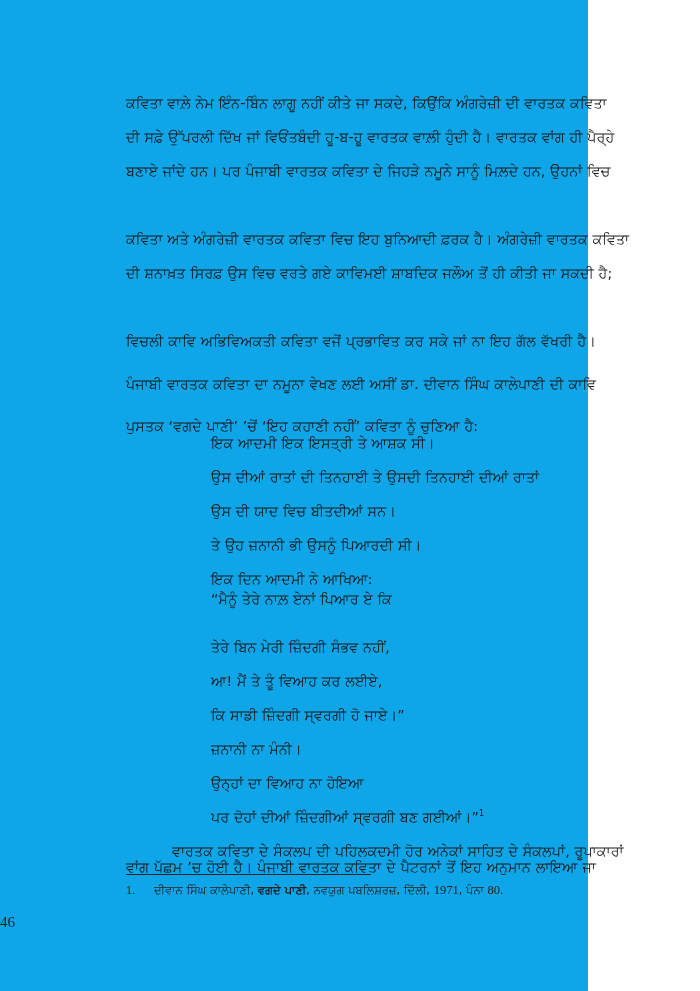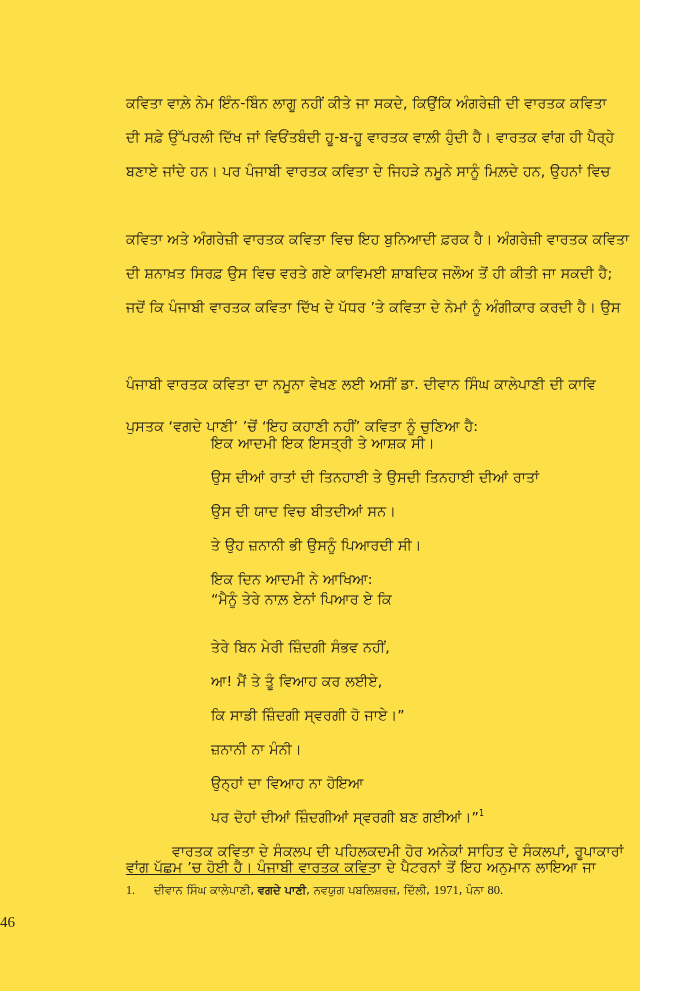--- a/index.html
+++ b/index.html
@@ -1,17 +1,17 @@
 <!DOCTYPE html>
 <html><head>
   <meta charset="utf-8">
   <style>
     html, body { margin: 0; padding: 0; background: #ffffff; }
     body { width: 700px; height: 991px; position: relative; overflow: hidden; font-family: "DejaVu Sans", sans-serif; color: #1a1a1a; }
-    .page { position: absolute; left: 0; top: 0; width: 640px; height: 991px; background: #fde047; }
+    .page { position: absolute; left: 0; top: 0; width: 588px; height: 991px; background: #0ea5e9; }
     .para-line { position: absolute; left: 126px; width: 470px; font-size: 14.2px; line-height: 20px; white-space: nowrap; letter-spacing: 0.15px; text-align: justify; text-align-last: justify; }
     .first-indent { left: 172px; width: 424px; }
     .last-line { text-align-last: left; margin-top: 17px; }
     .verse { position: absolute; left: 211px; font-size: 14.2px; line-height: 20px; white-space: nowrap; letter-spacing: 0.15px; }
     .footnote-rule { position: absolute; left: 126px; top: 874px; width: 245px; height: 1px; background: #222; }
     .footnote { position: absolute; left: 126px; top: 882px; font-size: 11.5px; line-height: 16px; white-space: nowrap; color: #222; }
     .fn-num { display: inline-block; width: 28px; font-family: "Liberation Serif", serif; font-size: 12px; }
     .fn-bold { font-weight: bold; }
     .fn-digits { font-family: Liberation Serif, serif; font-size: 12.5px; }
     .page-number { position: absolute; left: 0; width: 700px; top: 914px; font-family: "Liberation Serif", serif; font-size: 15px; color: #222; }
@@ -20,21 +20,21 @@
 </head>
 <body>
 
 <div class="page">
 
   <div class="para-line" style="top:93px">ਕਵਿਤਾ ਵਾਲ਼ੇ ਨੇਮ ਇੰਨ-ਬਿੰਨ ਲਾਗੂ ਨਹੀਂ ਕੀਤੇ ਜਾ ਸਕਦੇ, ਕਿਉਂਕਿ ਅੰਗਰੇਜ਼ੀ ਦੀ ਵਾਰਤਕ ਕਵਿਤਾ</div>
   <div class="para-line" style="top:127px">ਦੀ ਸਫ਼ੇ ਉੱਪਰਲੀ ਦਿੱਖ ਜਾਂ ਵਿਓਂਤਬੰਦੀ ਹੂ-ਬ-ਹੂ ਵਾਰਤਕ ਵਾਲ਼ੀ ਹੁੰਦੀ ਹੈ। ਵਾਰਤਕ ਵਾਂਗ ਹੀ ਪੈਰ੍ਹੇ</div>
   <div class="para-line" style="top:161px">ਬਣਾਏ ਜਾਂਦੇ ਹਨ। ਪਰ ਪੰਜਾਬੀ ਵਾਰਤਕ ਕਵਿਤਾ ਦੇ ਜਿਹੜੇ ਨਮੂਨੇ ਸਾਨੂੰ ਮਿਲ਼ਦੇ ਹਨ, ਉਹਨਾਂ ਵਿਚ</div>
   <div class="para-line" style="top:229px">ਕਵਿਤਾ ਅਤੇ ਅੰਗਰੇਜ਼ੀ ਵਾਰਤਕ ਕਵਿਤਾ ਵਿਚ ਇਹ ਬੁਨਿਆਦੀ ਫ਼ਰਕ ਹੈ। ਅੰਗਰੇਜ਼ੀ ਵਾਰਤਕ ਕਵਿਤਾ</div>
   <div class="para-line" style="top:263px">ਦੀ ਸ਼ਨਾਖ਼ਤ ਸਿਰਫ਼ ਉਸ ਵਿਚ ਵਰਤੇ ਗਏ ਕਾਵਿਮਈ ਸ਼ਾਬਦਿਕ ਜਲੌਅ ਤੋਂ ਹੀ ਕੀਤੀ ਜਾ ਸਕਦੀ ਹੈ;</div>
-  <div class="para-line" style="top:297px">ਜਦੋਂ ਕਿ ਪੰਜਾਬੀ ਵਾਰਤਕ ਕਵਿਤਾ ਦਿੱਖ ਦੇ ਪੱਧਰ ’ਤੇ ਕਵਿਤਾ ਦੇ ਨੇਮਾਂ ਨੂੰ ਅੰਗੀਕਾਰ ਕਰਦੀ ਹੈ। ਉਸ</div>
+  <div class="para-line" style="top:331px">ਵਿਚਲੀ ਕਾਵਿ ਅਭਿਵਿਅਕਤੀ ਕਵਿਤਾ ਵਜੋਂ ਪ੍ਰਭਾਵਿਤ ਕਰ ਸਕੇ ਜਾਂ ਨਾ ਇਹ ਗੱਲ ਵੱਖਰੀ ਹੈ।</div>
   <div class="para-line" style="top:374px">ਪੰਜਾਬੀ ਵਾਰਤਕ ਕਵਿਤਾ ਦਾ ਨਮੂਨਾ ਵੇਖਣ ਲਈ ਅਸੀਂ ਡਾ. ਦੀਵਾਨ ਸਿੰਘ ਕਾਲੇਪਾਣੀ ਦੀ ਕਾਵਿ</div>
   <div class="para-line last-line" style="top:399px">ਪੁਸਤਕ ‘ਵਗਦੇ ਪਾਣੀ’ ’ਚੋਂ ‘ਇਹ ਕਹਾਣੀ ਨਹੀਂ’ ਕਵਿਤਾ ਨੂੰ ਚੁਣਿਆ ਹੈ:</div>
 
   <div>
     <div class="verse" style="top:433px">ਇਕ ਆਦਮੀ ਇਕ ਇਸਤ੍ਰੀ ਤੇ ਆਸ਼ਕ ਸੀ।</div>
     <div class="verse" style="top:467px">ਉਸ ਦੀਆਂ ਰਾਤਾਂ ਦੀ ਤਿਨਹਾਈ ਤੇ ਉਸਦੀ ਤਿਨਹਾਈ ਦੀਆਂ ਰਾਤਾਂ</div>
     <div class="verse" style="top:501px">ਉਸ ਦੀ ਯਾਦ ਵਿਚ ਬੀਤਦੀਆਂ ਸਨ।</div>
     <div class="verse" style="top:535px">ਤੇ ਉਹ ਜ਼ਨਾਨੀ ਭੀ ਉਸਨੂੰ ਪਿਆਰਦੀ ਸੀ।</div>
     <div class="verse" style="top:569px">ਇਕ ਦਿਨ ਆਦਮੀ ਨੇ ਆਖਿਆ:</div>
     <div class="verse" style="top:589px">“ਮੈਨੂੰ ਤੇਰੇ ਨਾਲ਼ ਏਨਾਂ ਪਿਆਰ ਏ ਕਿ</div>

